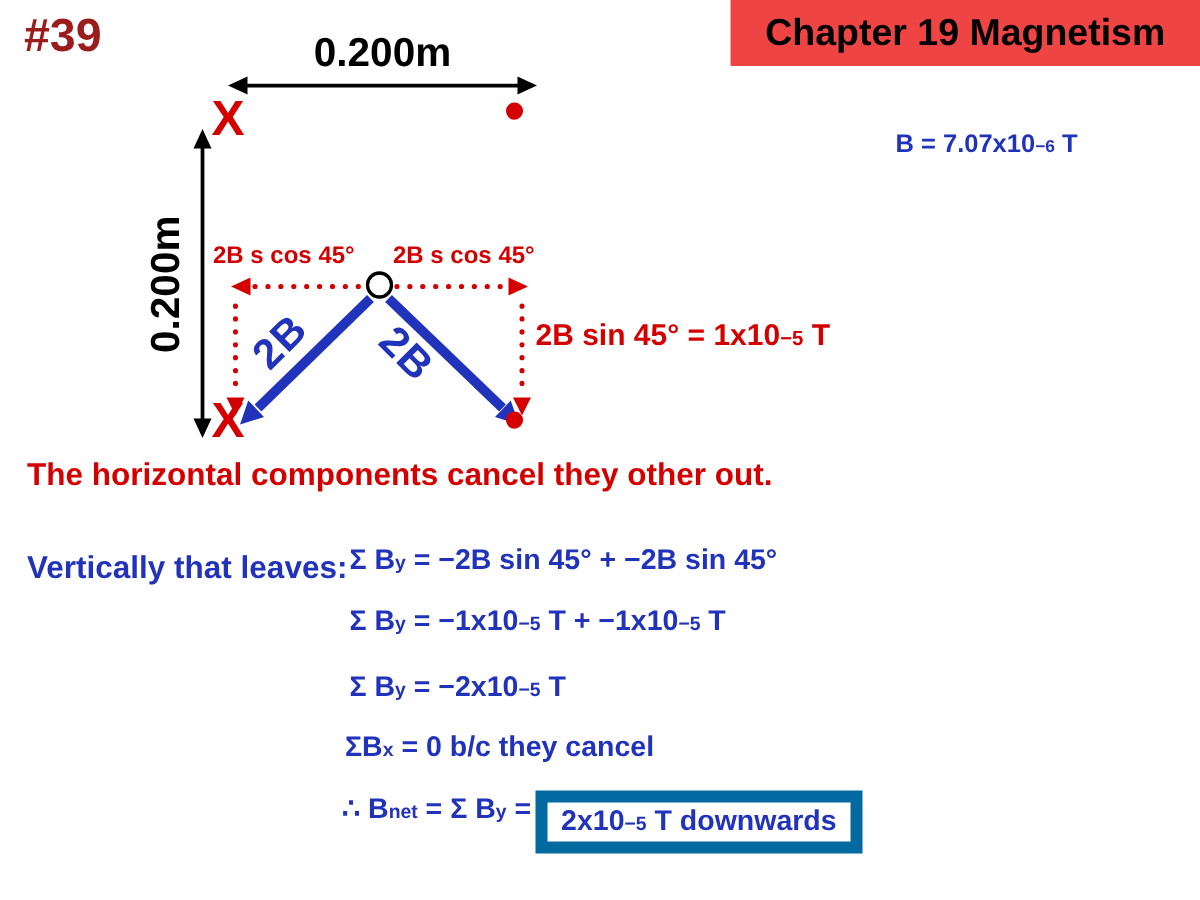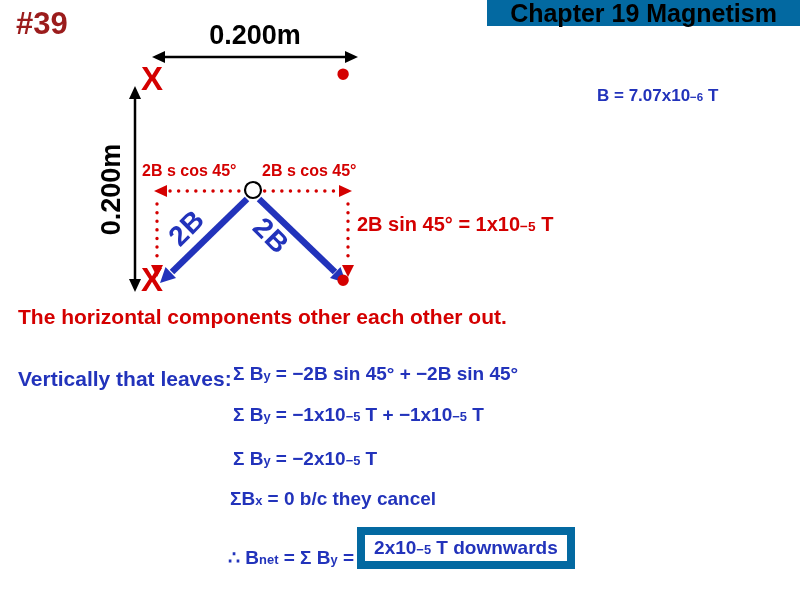--- a/index.html
+++ b/index.html
@@ -7,21 +7,21 @@
   body { font-family: "Liberation Sans", sans-serif; }
   .slide { position: relative; width: 800px; height: 600px; background: #ffffff; overflow: hidden; }
   .abs { position: absolute; }
   .diagram-svg { left: 0; top: 0; pointer-events: none; }
 
   sub, sup { line-height: 0; font-size: 68%; }
   sup { vertical-align: 38%; }
   sub { vertical-align: -18%; }
 
   .problem-number { left: 16px; top: 6px; font-size: 31px; font-weight: bold; color: #9B1C1C; text-align: center; }
-  .banner { left: 487px; top: 0; width: 313px; height: 26px; background: #0369a1;
+  .banner { left: 487px; top: 0; width: 313px; height: 44px; background: #ef4444;
             display: flex; align-items: center; justify-content: center;
             font-size: 25px; font-weight: bold; color: #000000; }
 
   .width-label  { left: 155px; top: 20px; width: 200px; text-align: center; font-size: 27px; font-weight: 600; color: #000000; }
   .height-label { left: 45px; top: 174px; width: 132px; text-align: center; font-size: 27px; font-weight: 600; color: #000000; transform: rotate(-90deg); }
 
   .wire-x-tl { left: 141px; top: 60px;  font-size: 33px; font-weight: bold; color: #D40000; }
   .wire-x-bl { left: 141px; top: 261px; font-size: 33px; font-weight: bold; color: #D40000; }
   .wire-dot-tr { left: 329px; top: 53px;  width: 28px; text-align: center; font-size: 42px; line-height: 42px; color: #D40000; }
   .wire-dot-br { left: 329px; top: 259px; width: 28px; text-align: center; font-size: 42px; line-height: 42px; color: #D40000; }
@@ -35,21 +35,21 @@
   .arrow-2b-right { left: 252px; top: 220px; font-size: 28px; font-weight: bold; color: #2233BB; transform: rotate(45deg);  letter-spacing: 1px; }
 
   .note-horizontal { left: 18px; top: 305px; font-size: 21px; font-weight: 600; color: #D40000; white-space: nowrap; }
   .note-vertical   { left: 18px; top: 367px; font-size: 21px; font-weight: 600; color: #2233BB; white-space: nowrap; }
 
   .eq { font-size: 19px; font-weight: 600; color: #2233BB; white-space: nowrap; }
   .eq-0 { left: 233px; top: 363px; }
   .eq-1 { left: 233px; top: 404px; }
   .eq-2 { left: 233px; top: 448px; }
   .eq-3 { left: 230px; top: 488px; }
-  .conclusion { left: 228px; top: 527px; display: flex; align-items: flex-end; }
+  .conclusion { left: 228px; top: 527px; display: flex; align-items: flex-start; }
   .boxed { display: inline-block; border: 8px solid #0369a1; padding: 2px 9px; margin-left: 3px; }
 </style>
 </head>
 <body>
 
 <div class="slide">
 
   <svg class="abs diagram-svg" width="800" height="600" viewBox="0 0 800 600" aria-hidden="true">
 
     <g stroke="#000000" fill="#000000">
@@ -93,21 +93,21 @@
   <div class="abs wire-dot-br">•</div>
 
   <div class="abs cos-left">2B s cos 45°</div>
   <div class="abs cos-right">2B s cos 45°</div>
   <div class="abs sin-label"><span>2B sin 45° = 1x10</span><sup>−5</sup><span> T</span></div>
   <div class="abs b-value"><span>B = 7.07x10</span><sup>−6</sup><span> T</span></div>
 
   <div class="abs arrow-2b-left">2B</div>
   <div class="abs arrow-2b-right">2B</div>
 
-  <div class="abs note-horizontal">The horizontal components other each other out.</div>
+  <div class="abs note-horizontal">The horizontal components cancel they other out.</div>
   <div class="abs note-vertical">Vertically that leaves:</div>
 
   <div class="abs eq eq-0"><span>Σ B</span><sub>y</sub><span> = −2B sin 45° + −2B sin 45°</span></div>
   <div class="abs eq eq-1"><span>Σ B</span><sub>y</sub><span> = −1x10</span><sup>−5</sup><span> T + −1x10</span><sup>−5</sup><span> T</span></div>
   <div class="abs eq eq-2"><span>Σ B</span><sub>y</sub><span> = −2x10</span><sup>−5</sup><span> T</span></div>
   <div class="abs eq eq-3"><span>ΣB</span><sub>x</sub><span> = 0 b/c they cancel</span></div>
 
   <div class="abs eq conclusion">
     <span><span>∴ B</span><sub>net</sub><span> = Σ B</span><sub>y</sub><span> = </span></span>
     <span class="boxed"><span>2x10</span><sup>−5</sup><span> T downwards</span></span>

